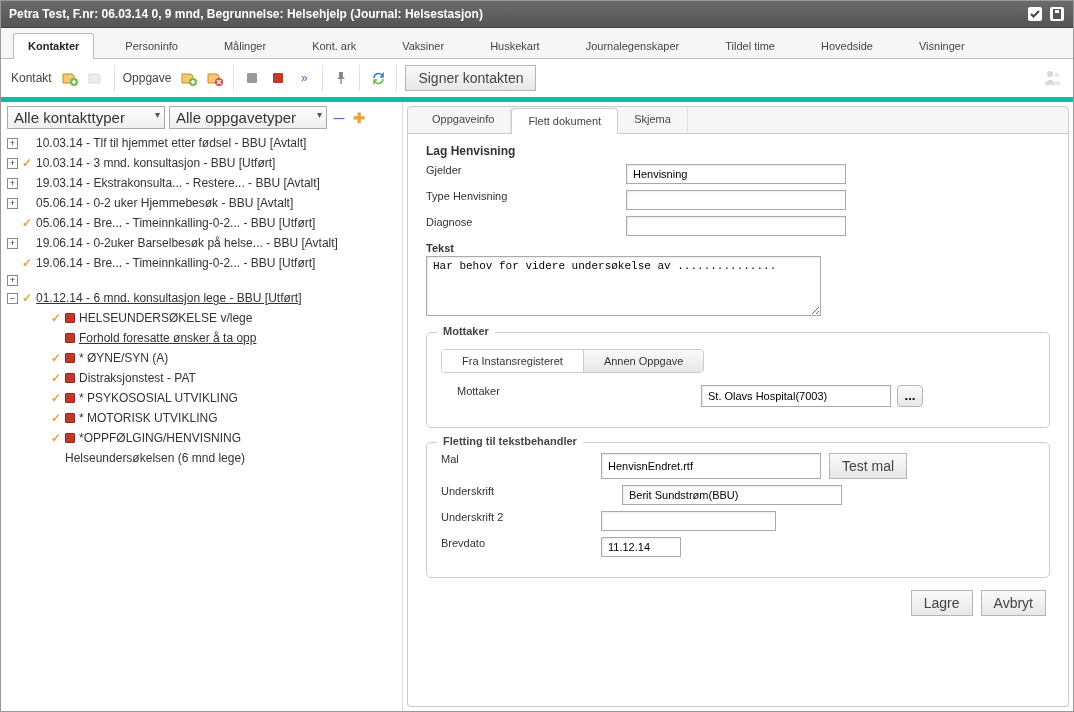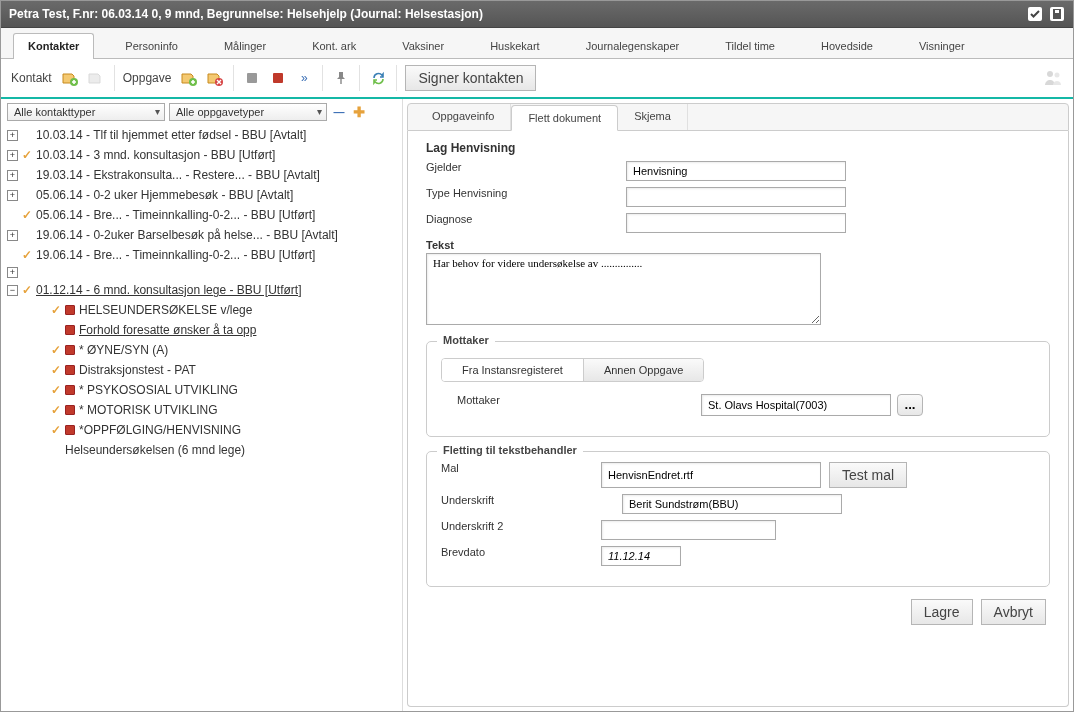--- a/index.html
+++ b/index.html
@@ -7,32 +7,32 @@
 .app { width: 1074px; height: 712px; border: 1px solid #999; background: #fff; display: flex; flex-direction: column; }
 
 .title-bar { background: linear-gradient(#6a6a6a,#555); color: #fff; padding: 5px 8px; font-size: 12px; font-weight: bold; display: flex; align-items: center; border-bottom: 1px solid #444; }
 .title-bar .spacer { flex: 1; }
 .title-bar .tb-icon { width: 16px; height: 16px; margin-left: 6px; display: inline-flex; align-items: center; justify-content: center; cursor: pointer; }
 
 .main-tabs { background: #f6f6f6; border-bottom: 1px solid #bbb; display: flex; padding: 4px 12px 0; gap: 16px; }
 .main-tab { padding: 6px 14px 7px; color: #444; cursor: pointer; border: 1px solid transparent; border-bottom: none; border-radius: 3px 3px 0 0; position: relative; top: 1px; }
 .main-tab.active { background: #fff; border-color: #bbb; font-weight: bold; color:#222; }
 
-.toolbar { background: #fff; border-bottom: 2px solid #14b8a6; padding: 6px 10px; display: flex; align-items: center; gap: 6px; }
+.toolbar { background: #fff; border-bottom: 5px solid #14b8a6; padding: 6px 10px; display: flex; align-items: center; gap: 6px; }
 .tool-label { font-size: 12px; color: #444; margin-right: 2px; }
 .tool-icon { width: 20px; height: 20px; display: inline-flex; align-items: center; justify-content: center; cursor: pointer; border-radius: 3px; }
 .tool-sep { width: 1px; align-self: stretch; background: #e2e2e2; margin: 0 2px; }
 .chip-btn { background: linear-gradient(#fafafa,#e7e7e7); border: 1px solid #b5b5b5; border-radius: 0; padding: 4px 12px; cursor: pointer; color:#444; font-size:14px; }
 .tool-right { margin-left: auto; display:flex; align-items:center; }
 
 .body { flex: 1; display: flex; overflow: hidden; }
 
 .left-pane { width: 402px; border-right: 1px solid #ddd; display: flex; flex-direction: column; padding: 4px 6px; overflow: auto; }
 .filter-row { display: flex; gap: 4px; align-items: center; margin-bottom: 4px; }
-.sel { border: 1px solid #aaa; background: linear-gradient(#fff,#eee); padding: 2px 26px 2px 6px; font-size: 11px; color:#333; position: relative; cursor: pointer; }
+.sel { border: 1px solid #aaa; background: linear-gradient(#fff,#eee); padding: 2px 26px 2px 6px; font-size: 15px; color:#333; position: relative; cursor: pointer; }
 .sel::after { content:"▾"; position:absolute; right:4px; top:2px; font-size:10px; color:#555; }
 .mini-icon { width:16px; height:16px; display:inline-flex; align-items:center; justify-content:center; cursor:pointer; }
 
 .tree { font-size: 12px; color: #333; }
 .tree-row { display: flex; align-items: center; padding: 2px 0; line-height: 16px; }
 .tree-toggle { width: 11px; height: 11px; border: 1px solid #888; font-size: 9px; line-height: 9px; text-align: center; margin-right: 4px; cursor:pointer; background:#fff; color:#333; }
 .tree-row .chk { width:12px; margin-right:2px; color:#e6a23c; font-weight:bold; }
 .tree-row.grandchild { padding-left: 44px; }
 .tree-label { cursor: pointer; }
 .tree-label.underline { text-decoration: underline; }
@@ -44,22 +44,22 @@
 .sub-tab { padding: 6px 16px; cursor:pointer; color:#444; border-right:1px solid #e0e0e0; position:relative; }
 .sub-tab.active { background:#fff; font-weight:normal; border:1px solid #ccc; border-bottom-color:#fff; border-radius:4px 4px 0 0; top:1px; }
 
 .form-area { padding: 10px 18px; background:#fff; margin:0 4px 4px; border:1px solid #ccc; border-top:none; border-radius:0 0 4px 4px; flex:1; }
 .form-area h3 { font-size:12px; font-weight:bold; margin-bottom:6px; }
 .form-row { display:flex; margin-bottom:6px; }
 .form-row label { width: 200px; color:#333; }
 .txt { border:1px solid #aaa; padding: 3px 6px; font-size:11px; background:#fff; box-shadow: inset 1px 1px 2px rgba(0,0,0,.08); }
 .txt.w220 { width: 220px; }
 .txt.w175 { width: 175px; }
-.txt.w80 { width: 80px; font-style: italic; }
-textarea.txt { width: 395px; height: 72px; resize: both; font-family:Liberation Serif, serif; }
+.txt.w80 { width: 80px; }
+textarea.txt { width: 395px; height: 60px; resize: both; font-family:Liberation Mono, monospace; }
 
 .group { border:1px solid #ccc; border-radius:5px; padding: 10px 14px 14px; margin: 14px 0 12px; position: relative; }
 .group > legend, .group-title { position:absolute; top:-8px; left:10px; background:#fff; padding:0 6px; font-weight:bold; font-size:11px; color:#444; }
 
 .inner-tabs { display:flex; border:1px solid #ccc; border-radius:4px; overflow:hidden; width:fit-content; margin:6px 0 12px; }
 .inner-tab { padding:5px 20px; background:linear-gradient(#fafafa,#e7e7e7); cursor:pointer; border-right:1px solid #ccc; color:#333; }
 .inner-tab:last-child { border-right:none; }
 .inner-tab.active { background:#fff; font-weight:normal; }
 
 .dots-btn { width:26px; height:22px; border:1px solid #b5b5b5; border-radius:4px; background:linear-gradient(#fafafa,#e7e7e7); cursor:pointer; text-align:center; line-height:18px; font-weight:bold; margin-left:6px; }

